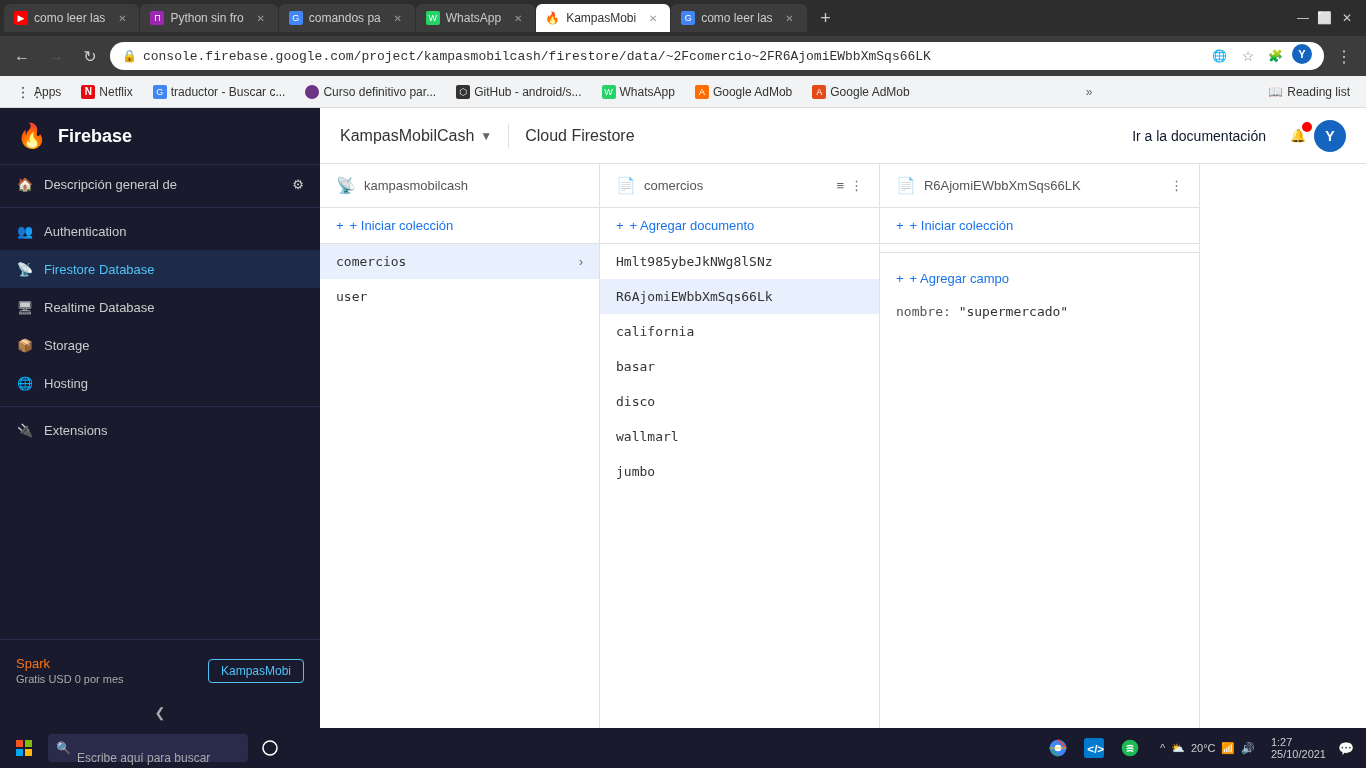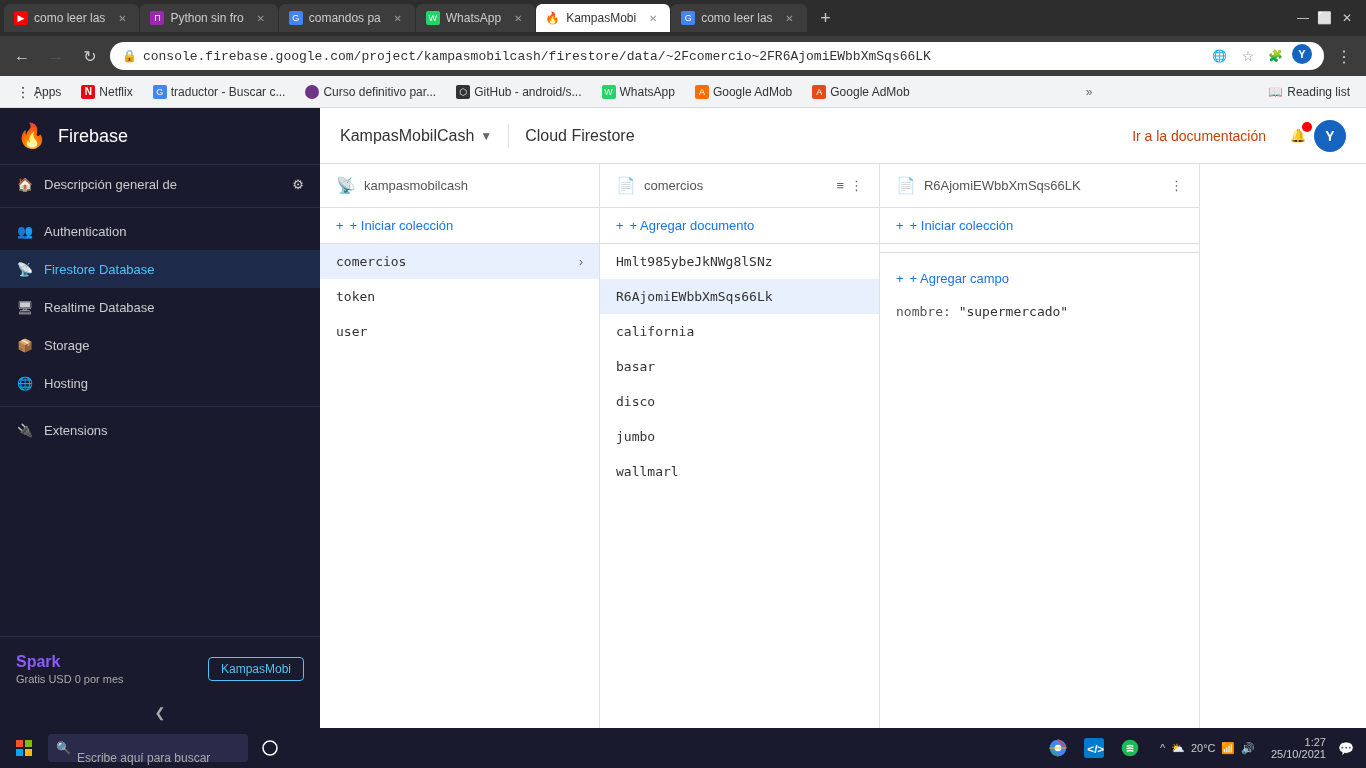--- a/index.html
+++ b/index.html
@@ -31,42 +31,42 @@
     .bm-more { margin-left: auto; color: #666; }
     .reading-list { margin-left: auto; display: flex; align-items: center; gap: 4px; font-size: 12px; color: #333; cursor: pointer; padding: 2px 8px; }
 
     
     .app-container { display: flex; width: 100%; height: calc(768px - 36px - 40px - 32px - 40px); }
 
     
     .sidebar { width: 320px; background: #1a1a2e; color: #fff; display: flex; flex-direction: column; flex-shrink: 0; overflow-y: auto; }
     .sidebar-header { display: flex; align-items: center; padding: 12px 16px; gap: 10px; border-bottom: 1px solid #2a2a4a; }
     .firebase-logo { width: 32px; height: 32px; display: flex; align-items: center; justify-content: center; }
-    .firebase-name { font-size: 18px; font-weight: 400; color: #fff; }
+    .firebase-name { font-size: 18px; font-weight: 700; color: #fff; }
     .sidebar-item { display: flex; align-items: center; padding: 10px 16px; gap: 10px; cursor: pointer; color: #ccc; font-size: 13px; }
     .sidebar-item.active { color: #4fc3f7; background: #1e2a4a; }
     .sidebar-item-icon { width: 18px; height: 18px; display: flex; align-items: center; justify-content: center; flex-shrink: 0; }
     .compilacion-label { padding: 16px 16px 8px; color: #fff; font-weight: 600; font-size: 13px; }
     .sidebar-separator { height: 1px; background: #2a2a4a; margin: 4px 0; }
     .spark-section { padding: 12px 16px; display: flex; align-items: center; justify-content: space-between; margin-top: auto; }
     .spark-info { display: flex; flex-direction: column; gap: 2px; }
-    .spark-title { font-size: 16px; font-weight: 700; color: #8b5cf6; }
+    .spark-title { font-size: 13px; font-weight: 400; color: #f97316; }
     .spark-subtitle { font-size: 11px; color: #aaa; }
     .actualizar-btn { background: transparent; border: 1px solid #4fc3f7; color: #4fc3f7; padding: 4px 12px; border-radius: 4px; cursor: pointer; font-size: 12px; }
     .collapse-btn { display: flex; align-items: center; justify-content: center; padding: 8px 16px; cursor: pointer; color: #aaa; }
 
     
     .main-content { flex: 1; display: flex; flex-direction: column; overflow: hidden; justify-content: center; }
     .main-header { display: flex; align-items: center; padding: 0 20px; height: 56px; border-bottom: 1px solid #e0e0e0; background: #fff; }
     .project-selector { display: flex; align-items: center; gap: 6px; font-size: 16px; font-weight: 500; color: #333; cursor: pointer; }
     .dropdown-arrow { font-size: 12px; color: #666; }
     .header-divider { width: 1px; height: 24px; background: #e0e0e0; margin: 0 16px; }
     .cloud-firestore-title { font-size: 16px; color: #333; }
     .header-spacer { flex: 1; }
-    .doc-link { color: #c2410c; font-size: 14px; margin-right: 16px; cursor: pointer; }
+    .doc-link { color: #0f172a; font-size: 14px; margin-right: 16px; cursor: pointer; }
     .bell-icon { width: 32px; height: 32px; display: flex; align-items: center; justify-content: center; position: relative; cursor: pointer; }
     .bell-badge { position: absolute; top: 2px; right: 2px; width: 10px; height: 10px; background: red; border-radius: 50%; }
     .avatar { width: 32px; height: 32px; background: #1565c0; border-radius: 50%; display: flex; align-items: center; justify-content: center; color: #fff; font-weight: 600; font-size: 14px; cursor: pointer; }
 
     
     .firestore-panel { flex: 1; display: flex; overflow: hidden; background: #fff; }
     .firestore-column { min-width: 280px; max-width: 320px; border-right: 1px solid #e0e0e0; display: flex; flex-direction: column; overflow-y: auto; }
     .firestore-column.wide { flex: 1; }
     .col-header { display: flex; align-items: center; padding: 12px 16px; border-bottom: 1px solid #e0e0e0; gap: 8px; font-size: 13px; color: #555; font-weight: 500; }
     .col-header-icon { color: #888; font-size: 16px; }
@@ -89,21 +89,21 @@
     
     .taskbar { display: flex; align-items: center; background: #1a1a2e; height: 40px; padding: 0 8px; gap: 8px; position: fixed; bottom: 0; width: 1366px; }
     .start-btn { width: 32px; height: 32px; display: flex; align-items: center; justify-content: center; cursor: pointer; }
     .search-bar { display: flex; align-items: center; background: #2a2a4a; border-radius: 4px; padding: 0 8px; height: 28px; gap: 6px; min-width: 200px; }
     .search-icon { color: #aaa; font-size: 12px; }
     .search-placeholder { color: #aaa; font-size: 12px; margin-top: 20px; }
     .taskbar-spacer { flex: 1; }
     .taskbar-icons { display: flex; align-items: center; gap: 8px; }
     .taskbar-icon { width: 28px; height: 28px; display: flex; align-items: center; justify-content: center; cursor: pointer; }
     .sys-tray { display: flex; align-items: center; gap: 6px; padding: 0 8px; color: #ccc; font-size: 11px; }
-    .time-display { display: flex; flex-direction: column; align-items: flex-end; font-size: 11px; color: #ccc; }
+    .time-display { display: flex; flex-direction: column; font-size: 11px; color: #ccc; }
     .notif-btn { width: 24px; height: 24px; display: flex; align-items: center; justify-content: center; cursor: pointer; color: #ccc; }
   </style>
 </head>
 <body>
 
 <div class="browser-chrome">
 
   <div class="tab-bar">
     <div class="tab">
       <div class="tab-icon" style="background:#ff0000;">
@@ -300,23 +300,20 @@
         </div>
         <div class="add-collection-btn">
           <span>+</span>
           <span>+ Iniciar colección</span>
         </div>
         <div class="col-item selected">
           <span class="col-item-text">comercios</span>
           <span class="col-item-arrow">›</span>
         </div>
         <div class="col-item">
-          <span class="col-item-text">token</span>
-        </div>
-        <div class="col-item">
           <span class="col-item-text">user</span>
         </div>
       </div>
 
       <div class="firestore-column">
         <div class="col-header">
           <span class="col-header-icon">📄</span>
           <span class="col-header-title">comercios</span>
           <div class="col-header-actions">
             <span>≡</span>
@@ -336,24 +333,24 @@
         <div class="doc-id-item">
           <span>california</span>
         </div>
         <div class="doc-id-item">
           <span>basar</span>
         </div>
         <div class="doc-id-item">
           <span>disco</span>
         </div>
         <div class="doc-id-item">
+          <span>wallmarl</span>
+        </div>
+        <div class="doc-id-item">
           <span>jumbo</span>
-        </div>
-        <div class="doc-id-item">
-          <span>wallmarl</span>
         </div>
       </div>
 
       <div class="firestore-column wide">
         <div class="doc-detail-header">
           <span class="col-header-icon">📄</span>
           <span class="col-header-title">R6AjomiEWbbXmSqs66LK</span>
           <div class="col-header-actions">
             <span>⋮</span>
           </div>

